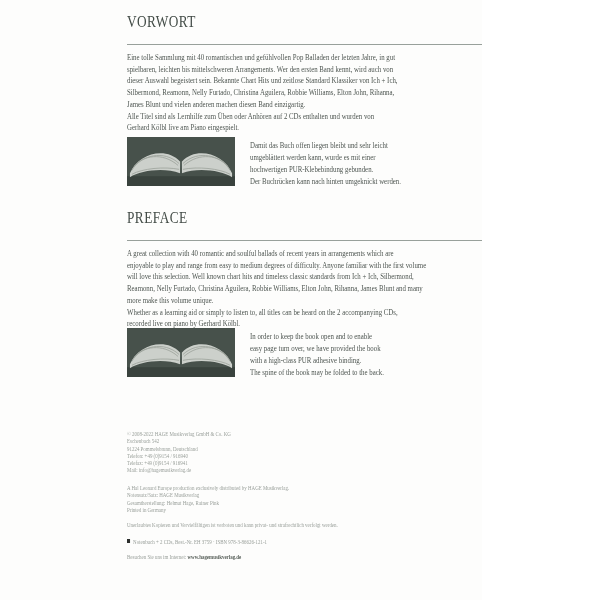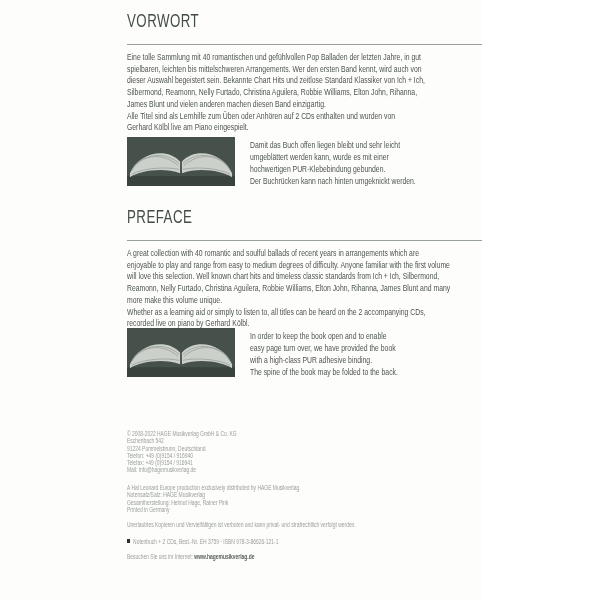--- a/index.html
+++ b/index.html
@@ -1,18 +1,18 @@
 <!DOCTYPE html>
 <html><head>
 <meta charset="utf-8">
 <style>
   html,body{margin:0;padding:0;}
   .page{
     position:relative;width:482px;height:600px;background:#fdfdfc;
-    font-family:Liberation Sans, sans-serif;overflow:hidden;
+    font-family:Liberation Serif, serif;overflow:hidden;
   }
   .condensed{transform:scaleX(0.76);transform-origin:0 0;white-space:nowrap;}
   .abs{position:absolute;}
   .section-title{
     font-size:17.5px;font-weight:400;color:#434c47;letter-spacing:0.6px;line-height:20px;
   }
   .rule{height:1px;background:#98a09b;}
   .body-par{font-size:9px;line-height:11.7px;color:#4d5550;}
   .body-par div{white-space:nowrap;}
   .caption{font-size:9px;line-height:12px;color:#4d5550;}

